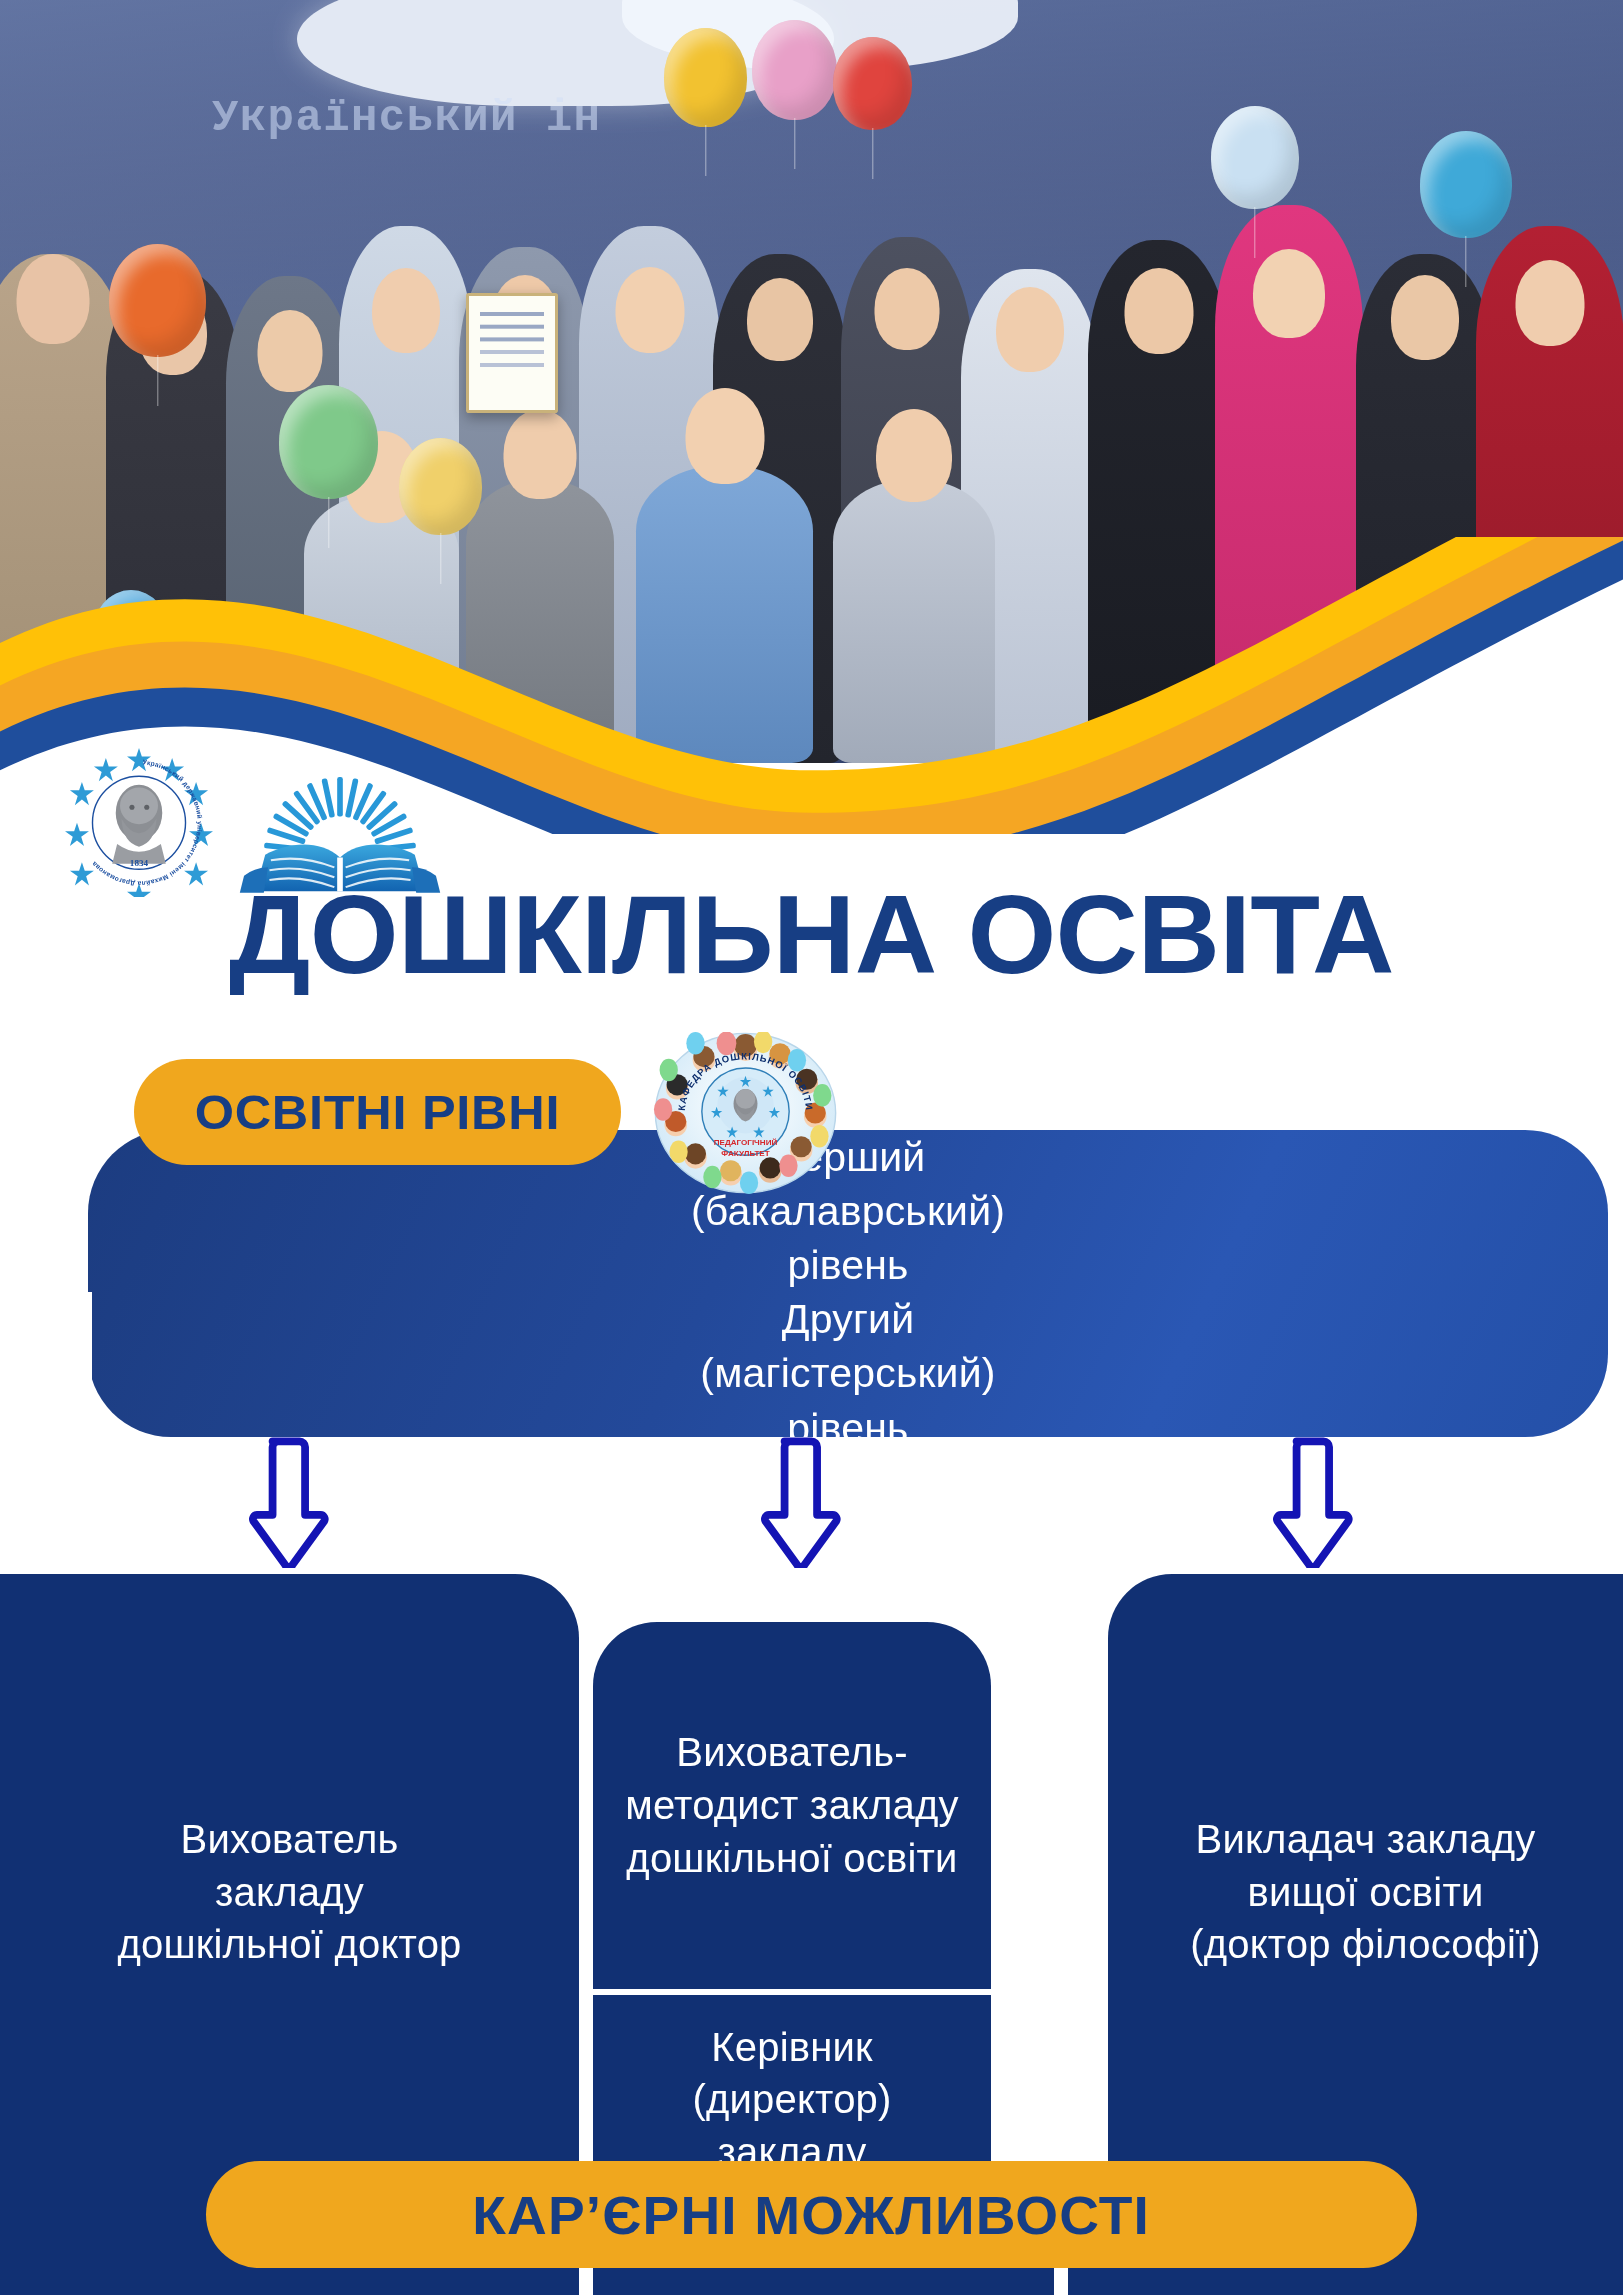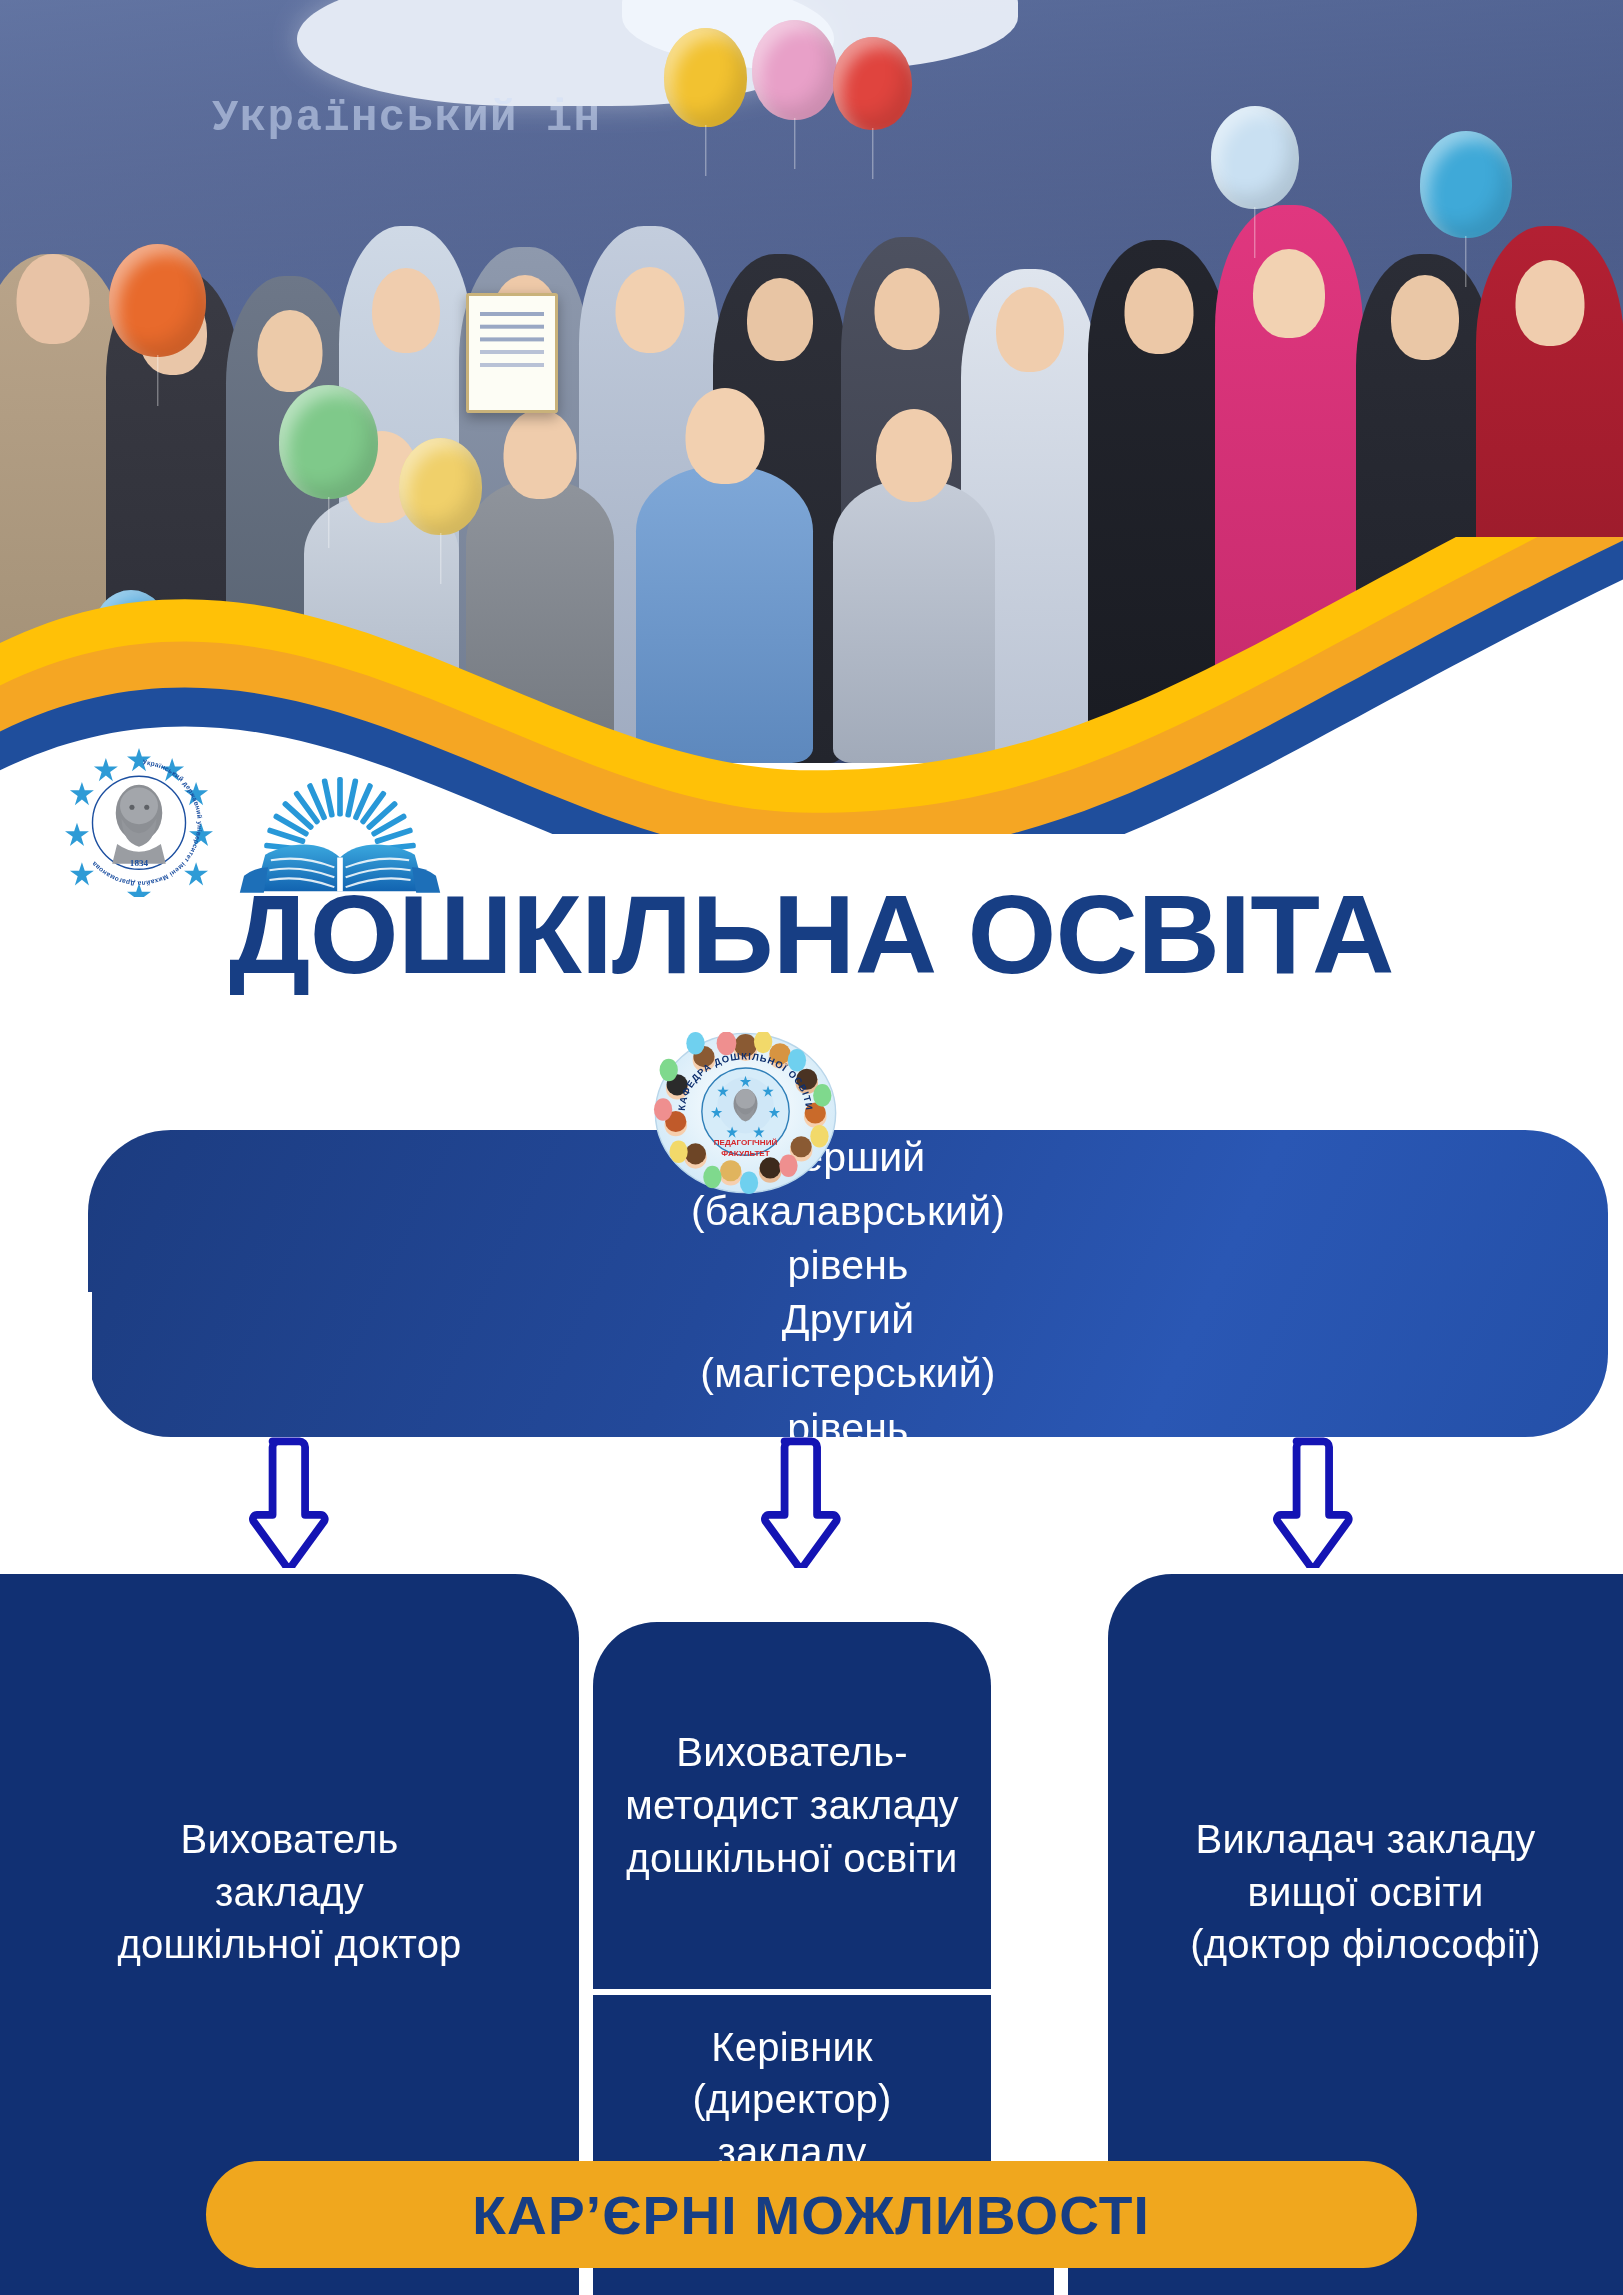--- a/index.html
+++ b/index.html
@@ -396,20 +396,23 @@
 (магістерський)
 рівень</div>
     </div>
     <div class="level-col">
       <div class="level-text">Третій
 (освітньо-науковий)
 рівень</div>
     </div>
   </div>
 
+  <div class="levels-badge">
+    <span>ОСВІТНІ РІВНІ</span>
+  </div>
 
   <div class="faculty-emblem">
     <svg viewBox="0 0 262 230">
       <defs>
         <path id="facRing" d="M131,115 m-86,0 a86,76 0 1,1 172,0 a86,76 0 1,1 -172,0"></path>
         <radialGradient id="facBg" cx="50%" cy="45%" r="60%">
           <stop offset="0" stop-color="#ffffff"></stop>
             <stop offset="1" stop-color="#cfe8f7"></stop>
         </radialGradient>
       </defs>

